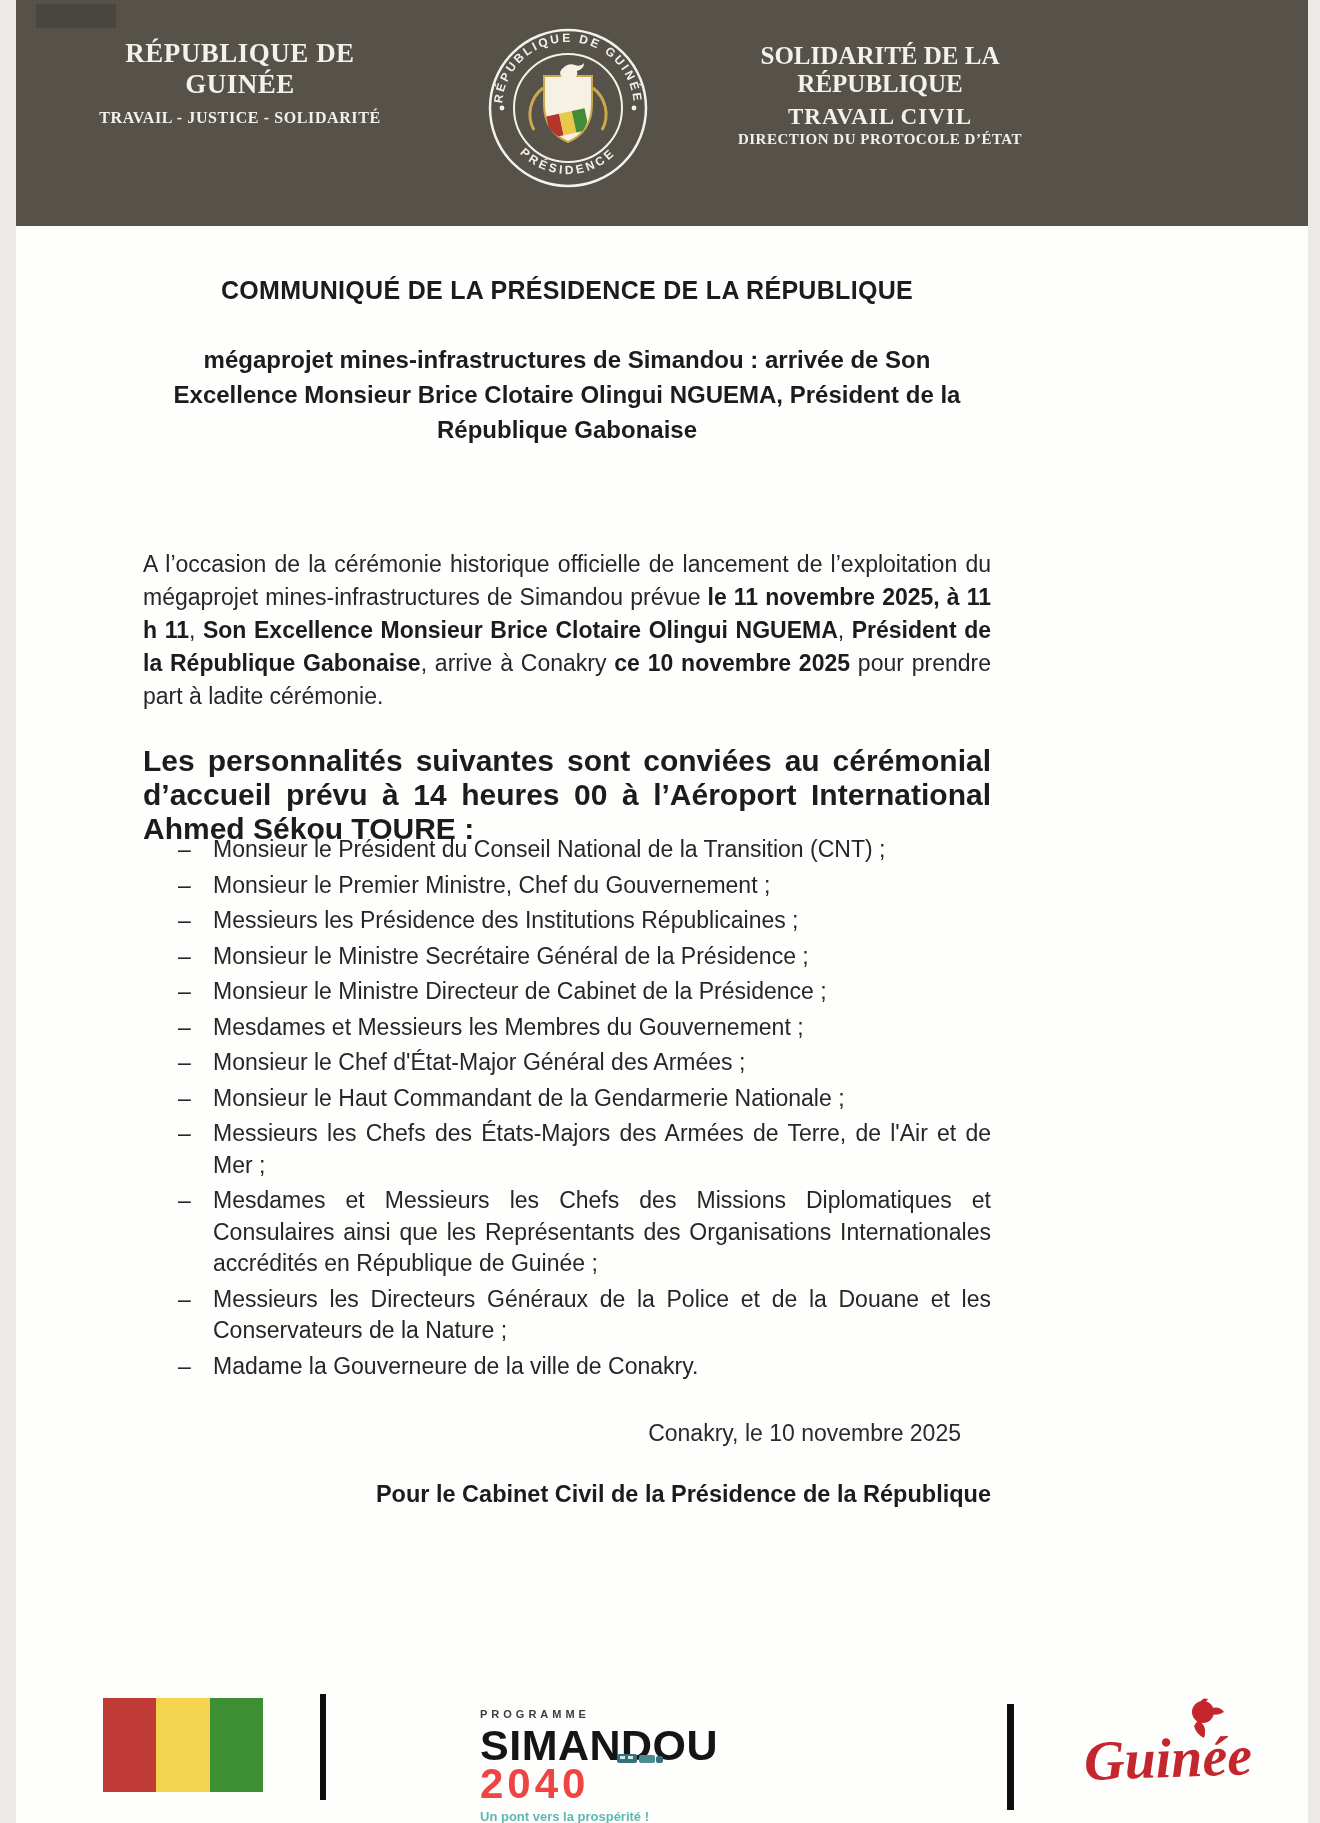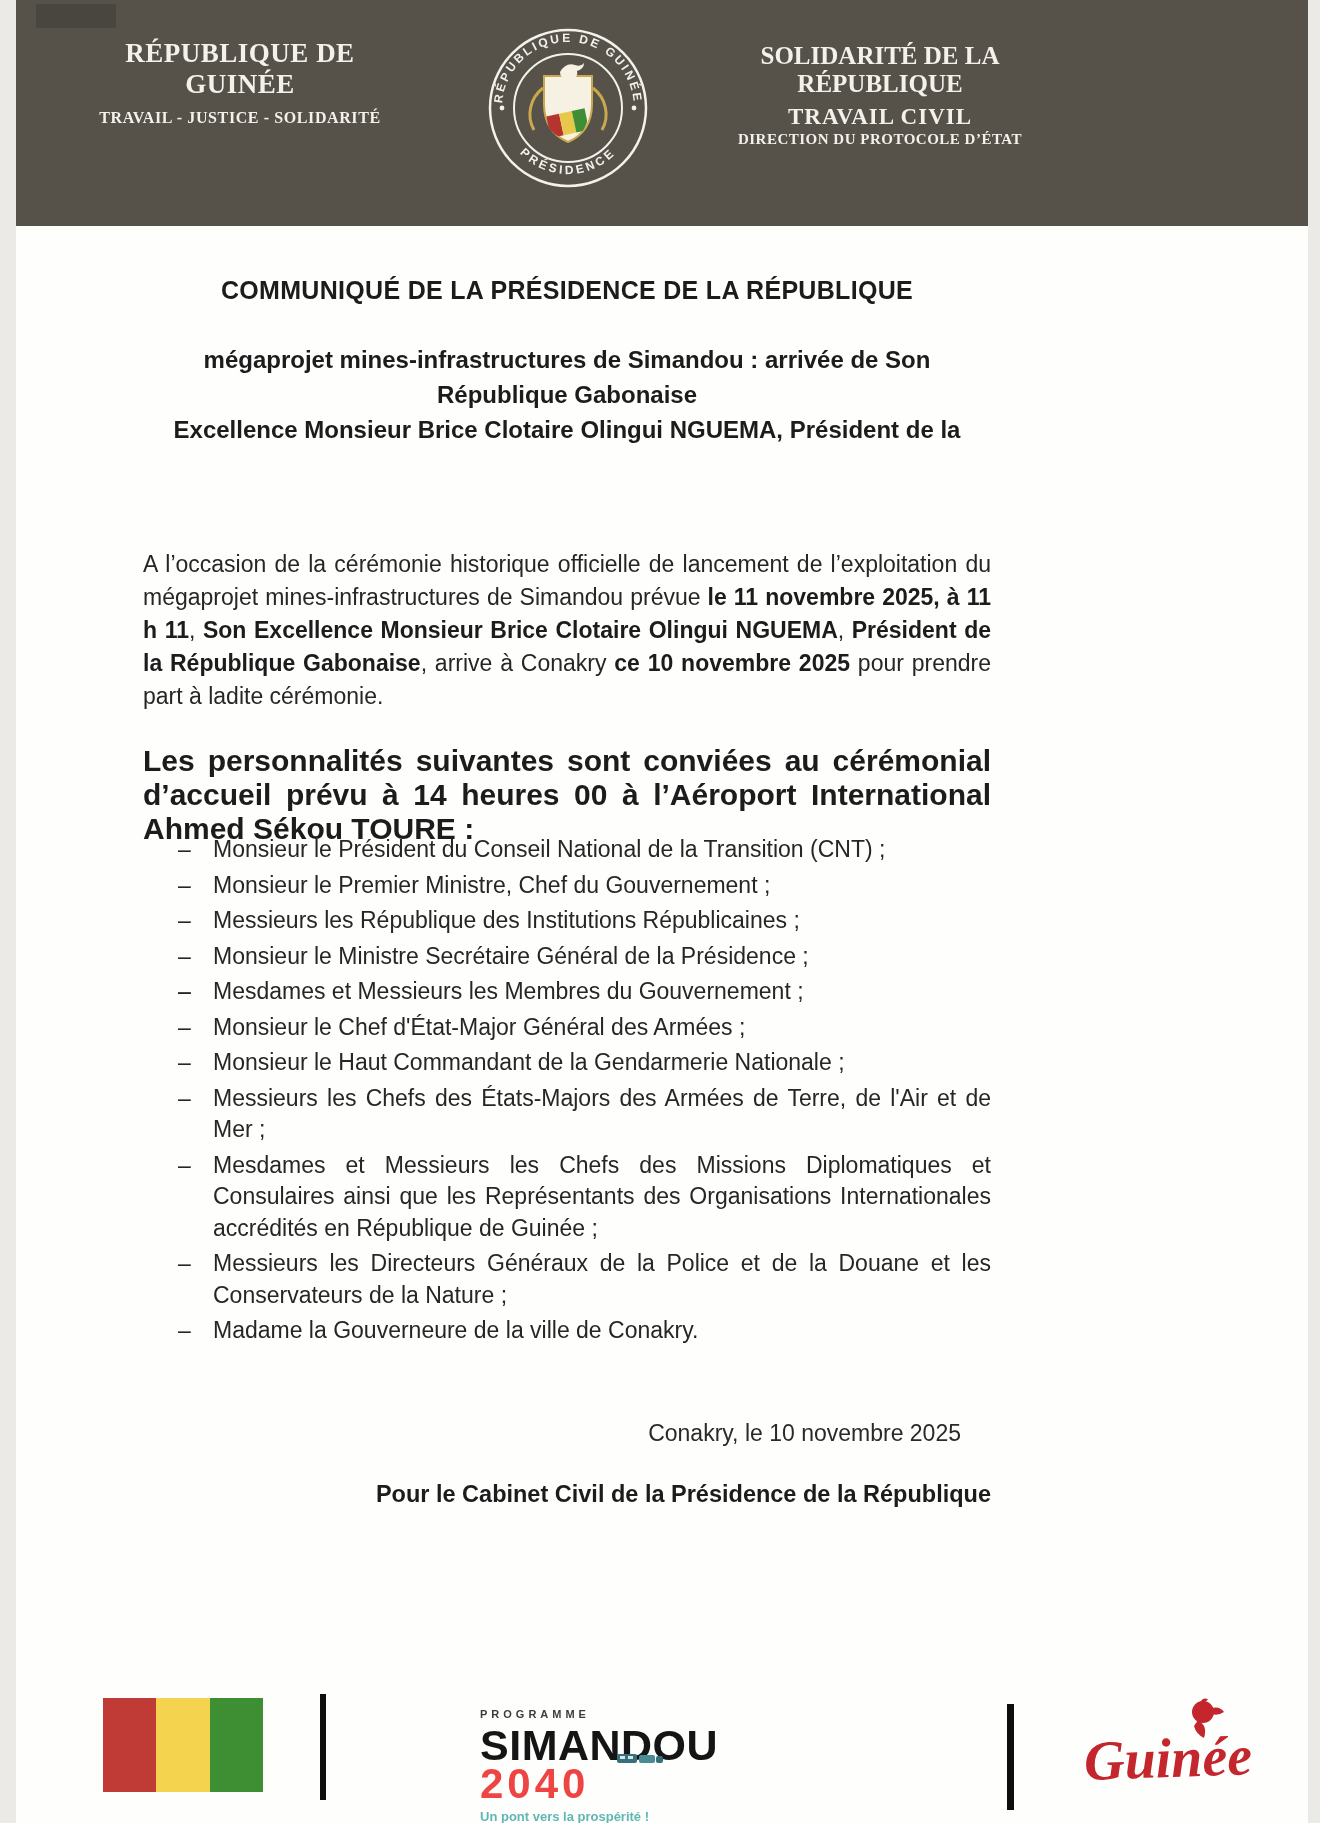--- a/index.html
+++ b/index.html
@@ -111,34 +111,34 @@
       <div class="t1">SOLIDARITÉ DE LA RÉPUBLIQUE</div>
       <div class="t2">TRAVAIL CIVIL</div>
       <div class="t3">DIRECTION DU PROTOCOLE D’ÉTAT</div>
     </div>
   </div>
 
   <div class="title">COMMUNIQUÉ DE LA PRÉSIDENCE DE LA RÉPUBLIQUE</div>
 
   <div class="subtitle">
     <div>mégaprojet mines-infrastructures de Simandou : arrivée de Son</div>
+    <div>Excellence Monsieur Brice Clotaire Olingui NGUEMA, Président de la</div>
     <div>République Gabonaise</div>
-    <div>Excellence Monsieur Brice Clotaire Olingui NGUEMA, Président de la</div>
   </div>
 
   <div class="para1"><span>A l’occasion de la cérémonie historique officielle de lancement de l’exploitation du mégaprojet mines-infrastructures de Simandou prévue </span><span class="bb">le 11 novembre 2025, à 11 h 11</span><span>, </span><span class="bb">Son Excellence Monsieur Brice Clotaire Olingui NGUEMA</span><span>, </span><span class="bb">Président de la République Gabonaise</span><span>, arrive à Conakry </span><span class="bb">ce 10 novembre 2025</span><span> pour prendre part à ladite cérémonie.</span></div>
 
   <div class="para2">Les personnalités suivantes sont conviées au cérémonial d’accueil prévu à 14 heures 00 à l’Aéroport International Ahmed Sékou TOURE :</div>
 
   <ul class="list">
     <li><span class="mk">–</span><span>Monsieur le Président du Conseil National de la Transition (CNT) ;</span></li>
     <li><span class="mk">–</span><span>Monsieur le Premier Ministre, Chef du Gouvernement ;</span></li>
-    <li><span class="mk">–</span><span>Messieurs les République des Institutions Républicaines ;</span></li>
+    <li><span class="mk">–</span><span>Messieurs les Présidence des Institutions Républicaines ;</span></li>
     <li><span class="mk">–</span><span>Monsieur le Ministre Secrétaire Général de la Présidence ;</span></li>
-    <li><span class="mk">–</span></li>
+    <li><span class="mk">–</span><span>Monsieur le Ministre Directeur de Cabinet de la Présidence ;</span></li>
     <li><span class="mk">–</span><span>Mesdames et Messieurs les Membres du Gouvernement ;</span></li>
     <li><span class="mk">–</span><span>Monsieur le Chef d'État-Major Général des Armées ;</span></li>
     <li><span class="mk">–</span><span>Monsieur le Haut Commandant de la Gendarmerie Nationale ;</span></li>
     <li><span class="mk">–</span><span>Messieurs les Chefs des États-Majors des Armées de Terre, de l'Air et de Mer ;</span></li>
     <li><span class="mk">–</span><span>Mesdames et Messieurs les Chefs des Missions Diplomatiques et Consulaires ainsi que les Représentants des Organisations Internationales accrédités en République de Guinée ;</span></li>
     <li><span class="mk">–</span><span>Messieurs les Directeurs Généraux de la Police et de la Douane et les Conservateurs de la Nature ;</span></li>
     <li><span class="mk">–</span><span>Madame la Gouverneure de la ville de Conakry.</span></li>
   </ul>
 
   <div class="dateline">Conakry, le 10 novembre 2025</div>

